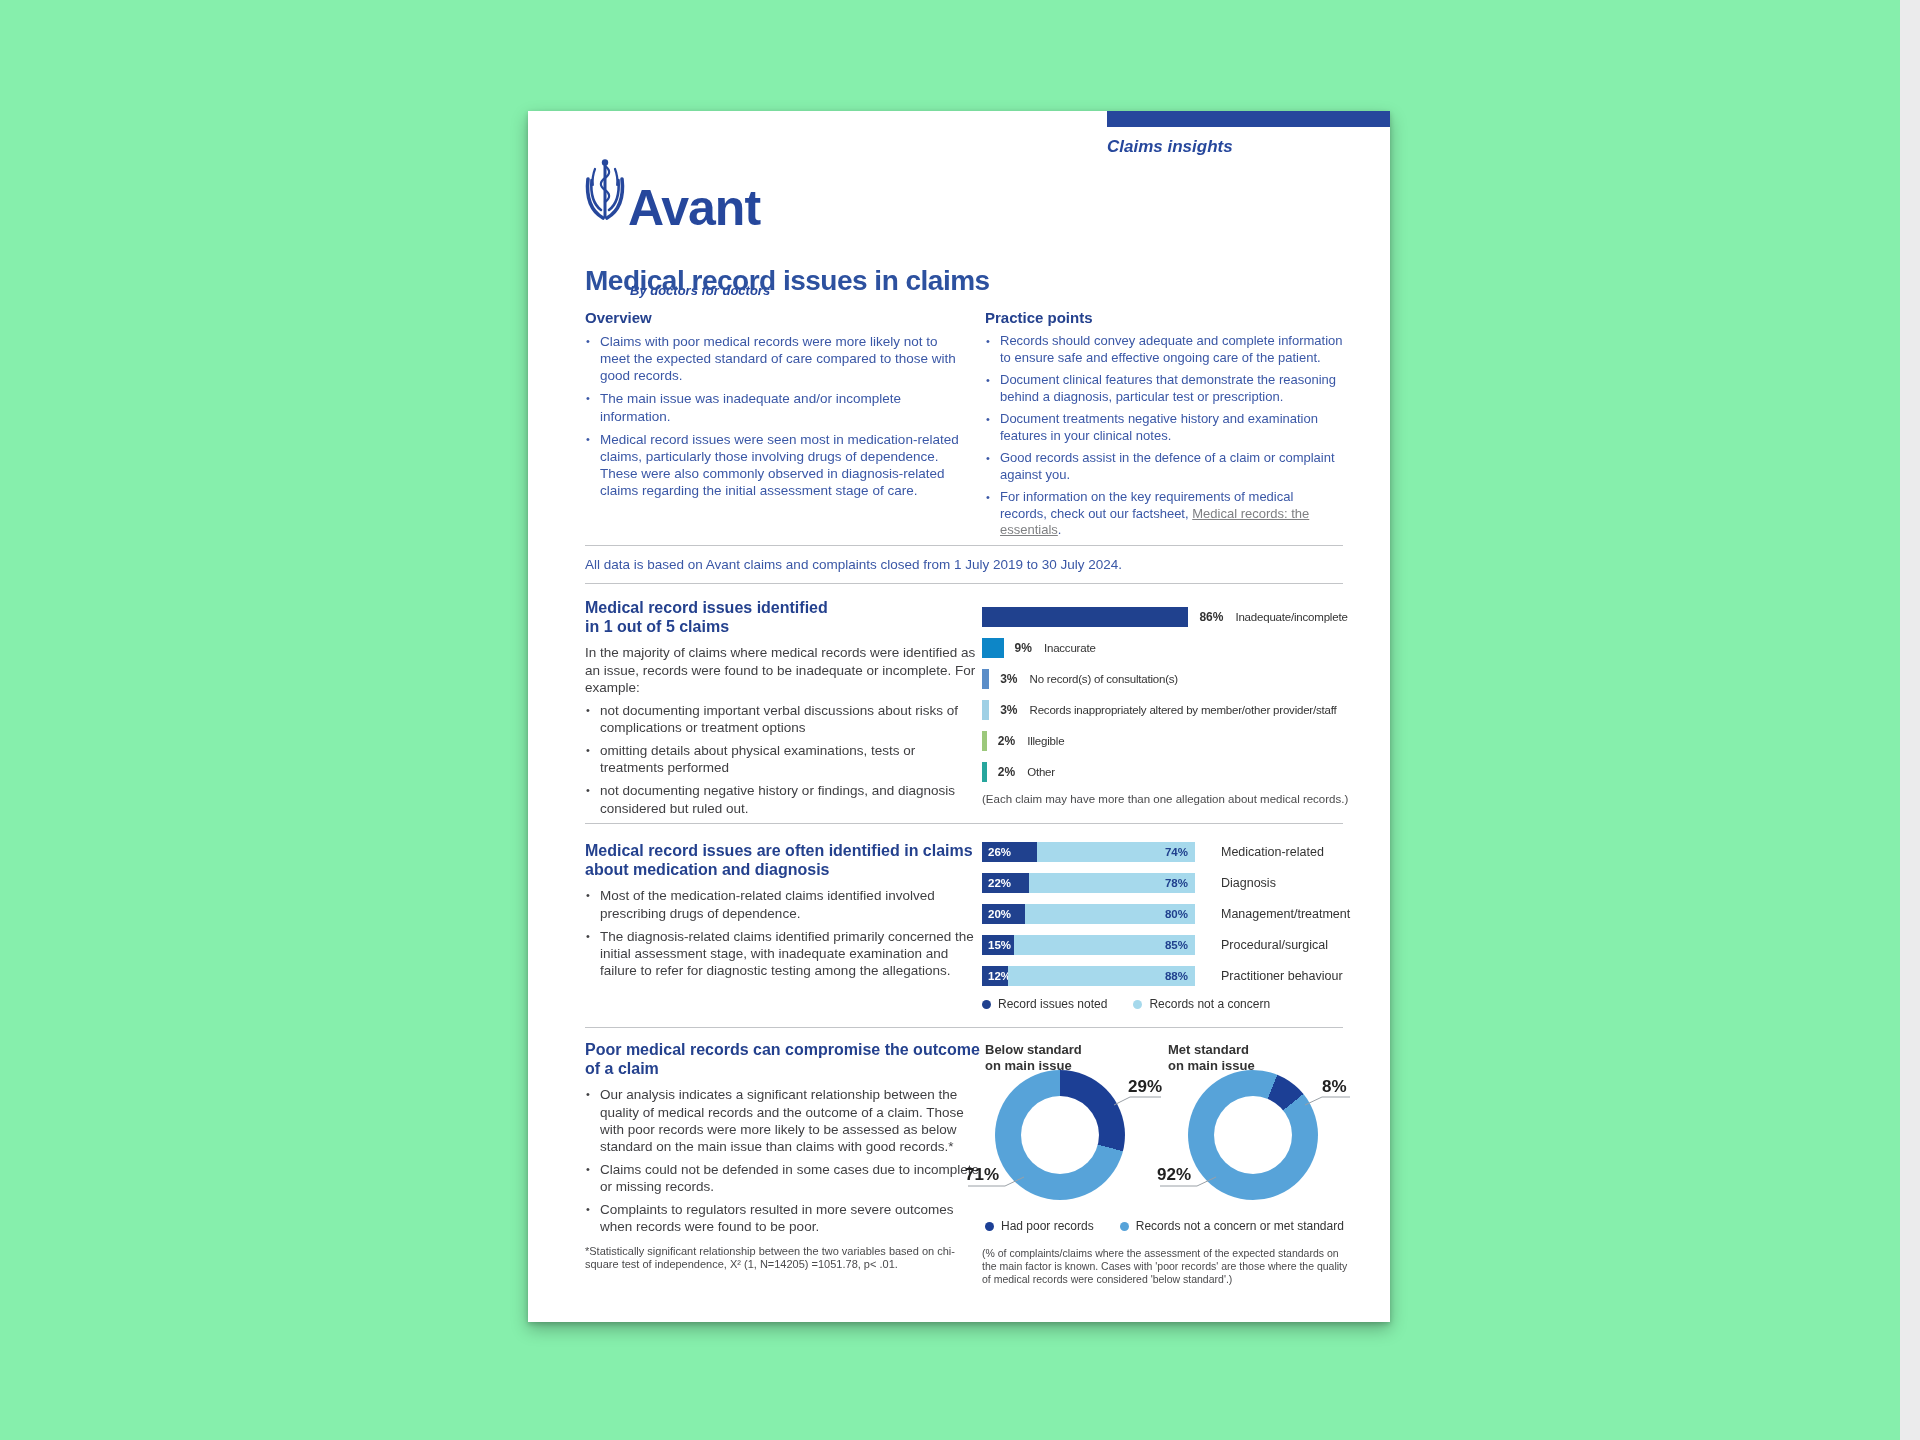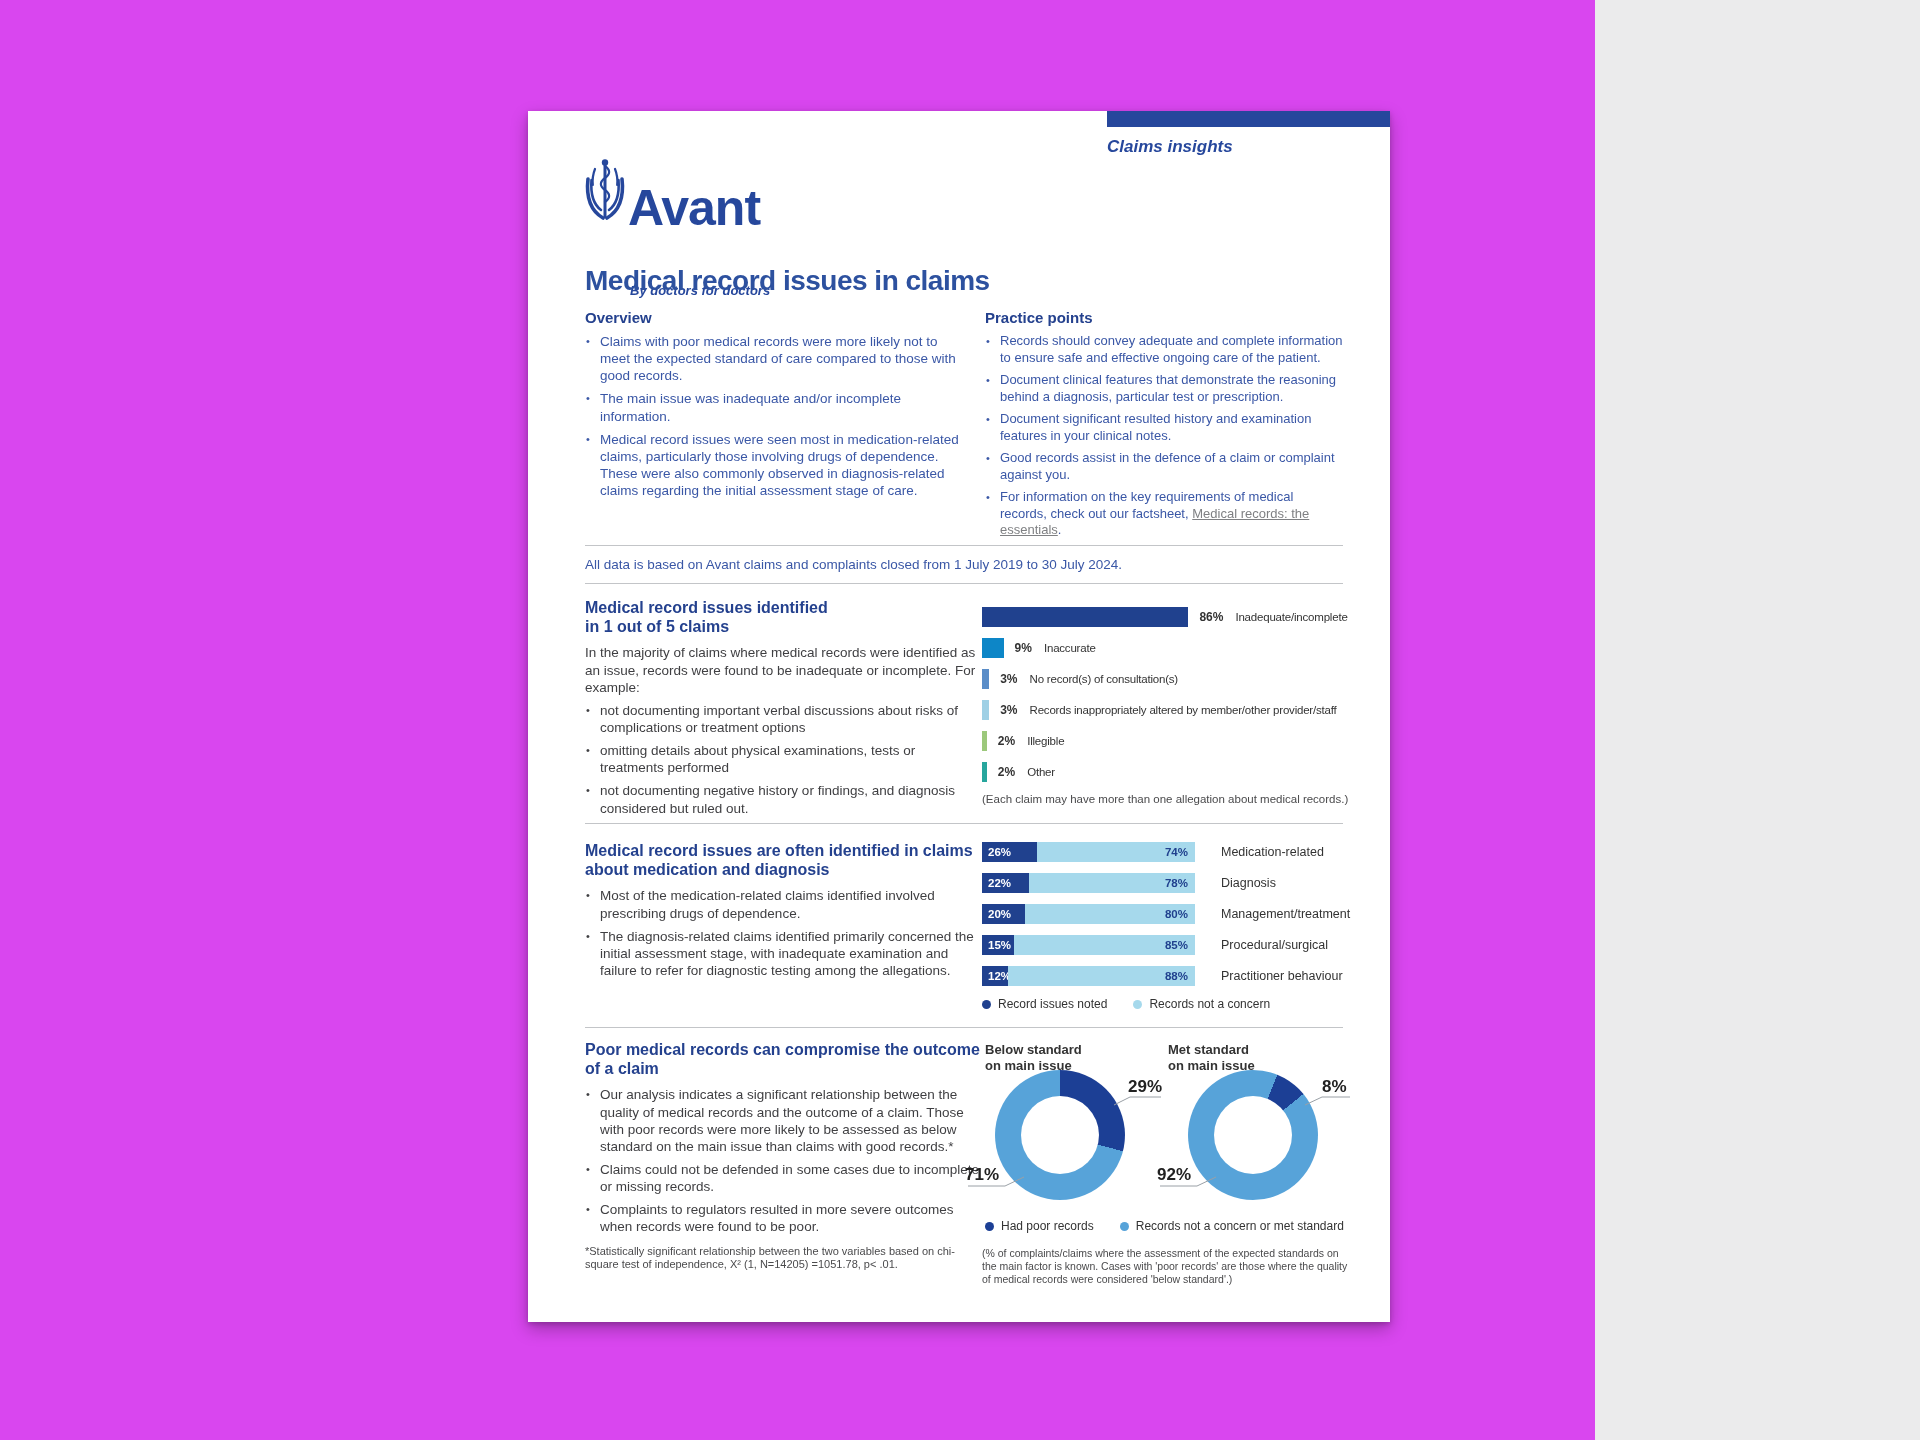--- a/index.html
+++ b/index.html
@@ -1,17 +1,17 @@
 <!DOCTYPE html>
 <html><head>
 <meta charset="utf-8">
 <style>
   html,body{margin:0;padding:0;}
   body{background:#ebebec;font-family:"Liberation Sans","DejaVu Sans",sans-serif;}
-  .stage{position:relative;width:1595px;height:1440px;background:#d946ef;overflow:hidden;}
+  .stage{position:relative;width:1900px;height:1440px;background:#86efac;overflow:hidden;}
   .paper{position:absolute;left:528px;top:111px;width:862px;height:1211px;background:#ffffff;
          box-shadow:0 7px 16px rgba(0,0,0,.28),0 2px 5px rgba(0,0,0,.18);}
   .abs{position:absolute;}
   
   .topbar{right:0;top:0;width:283px;height:16px;background:#26479c;}
   .claims{left:579px;top:26px;font-size:17px;font-weight:bold;font-style:italic;color:#26479c;}
   .logoname{left:100px;top:72px;font-size:50px;font-weight:bold;letter-spacing:-1px;color:#26479c;line-height:1;}
   .logotag{left:102px;top:136px;font-size:13px;font-style:italic;font-weight:bold;color:#26479c;margin-top:36px;}
   .logomark{left:54px;top:46px;width:46px;height:74px;}
   .title{left:57px;top:154px;font-size:28px;font-weight:600;letter-spacing:-.5px;color:#2d519f;}
@@ -90,21 +90,21 @@
       <div class="col1">
         <div class="colhead">Overview</div>
         <div class="bullet">Claims with poor medical records were more likely not to meet the expected standard of care compared to those with good records.</div>
         <div class="bullet">The main issue was inadequate and/or incomplete information.</div>
         <div class="bullet">Medical record issues were seen most in medication-related claims, particularly those involving drugs of dependence. These were also commonly observed in diagnosis-related claims regarding the initial assessment stage of care.</div>
       </div>
       <div class="col2">
         <div class="colhead">Practice points</div>
         <div class="bullet">Records should convey adequate and complete information to ensure safe and effective ongoing care of the patient.</div>
         <div class="bullet">Document clinical features that demonstrate the reasoning behind a diagnosis, particular test or prescription.</div>
-        <div class="bullet">Document significant resulted history and examination features in your clinical notes.</div>
+        <div class="bullet">Document treatments negative history and examination features in your clinical notes.</div>
         <div class="bullet">Good records assist in the defence of a claim or complaint against you.</div>
         <div class="bullet"><span>For information on the key requirements of medical records, check out our factsheet, </span><span class="gLink">Medical records: the essentials</span><span>.</span></div>
       </div>
     </div>
 
     <div class="abs rule" style="top:434px"></div>
     <div class="abs datanote">All data is based on Avant claims and complaints closed from 1 July 2019 to 30 July 2024.</div>
     <div class="abs rule" style="top:472px"></div>
 
     <div class="abs sec dark" style="top:487px">

